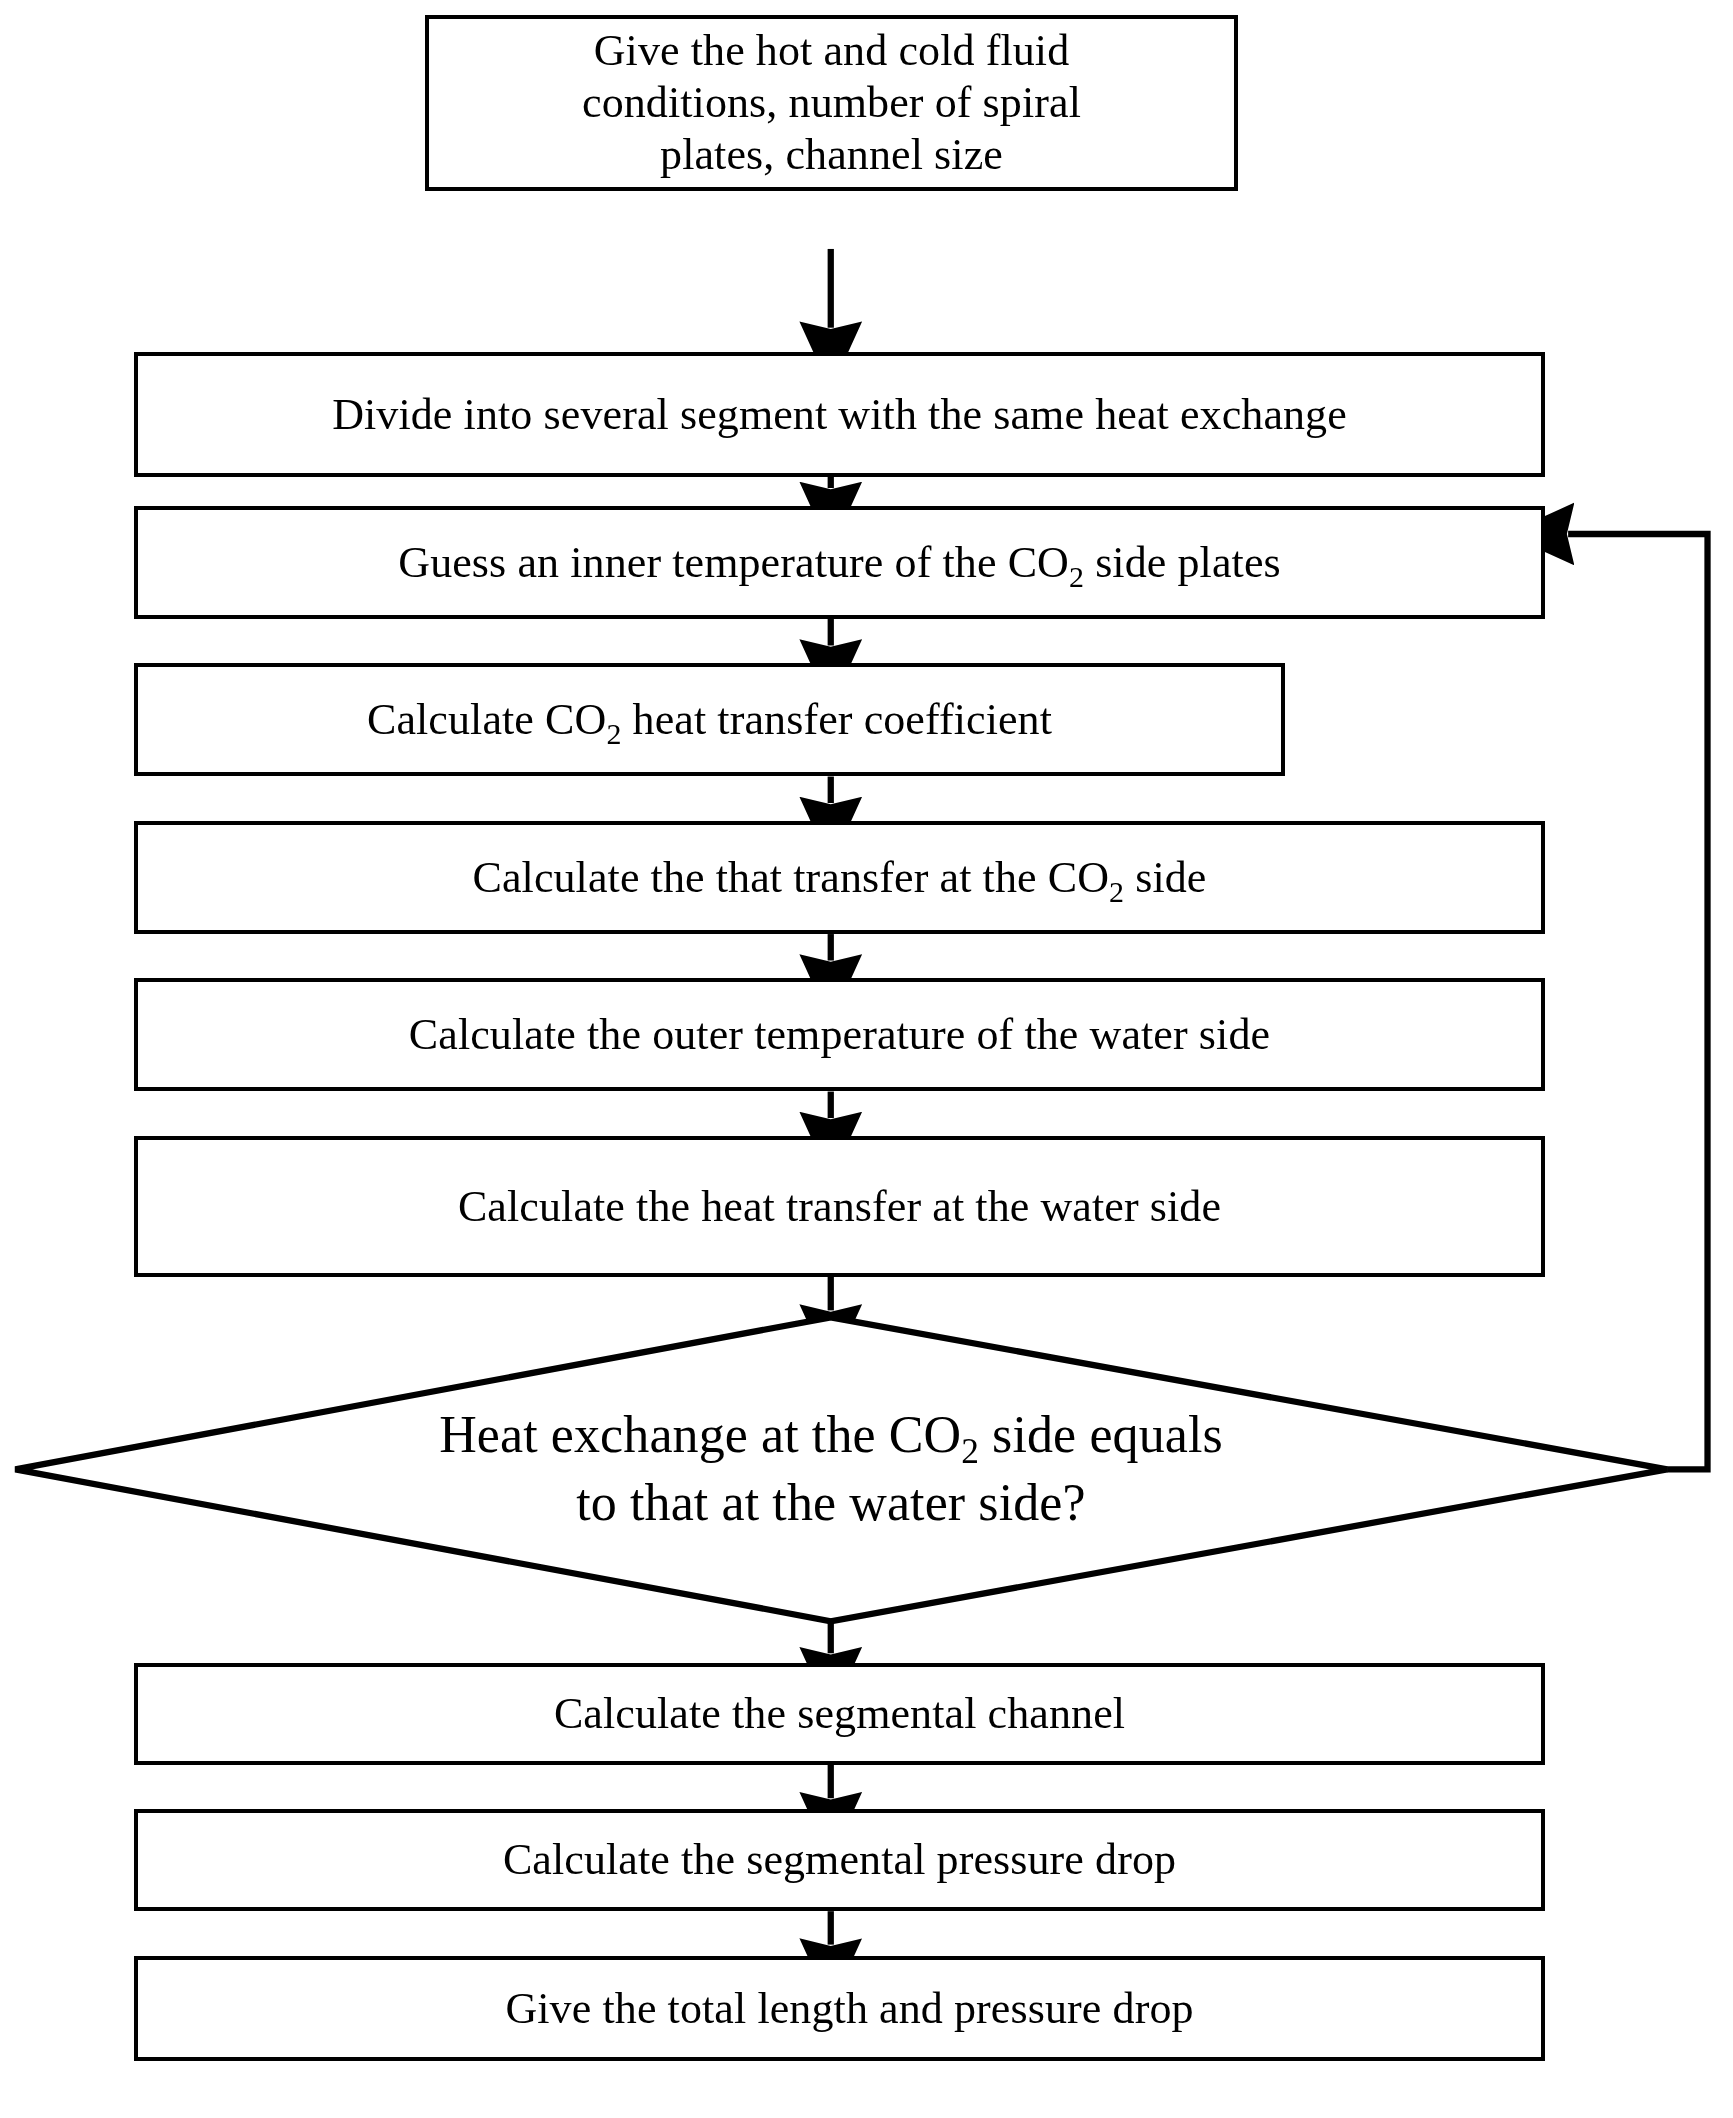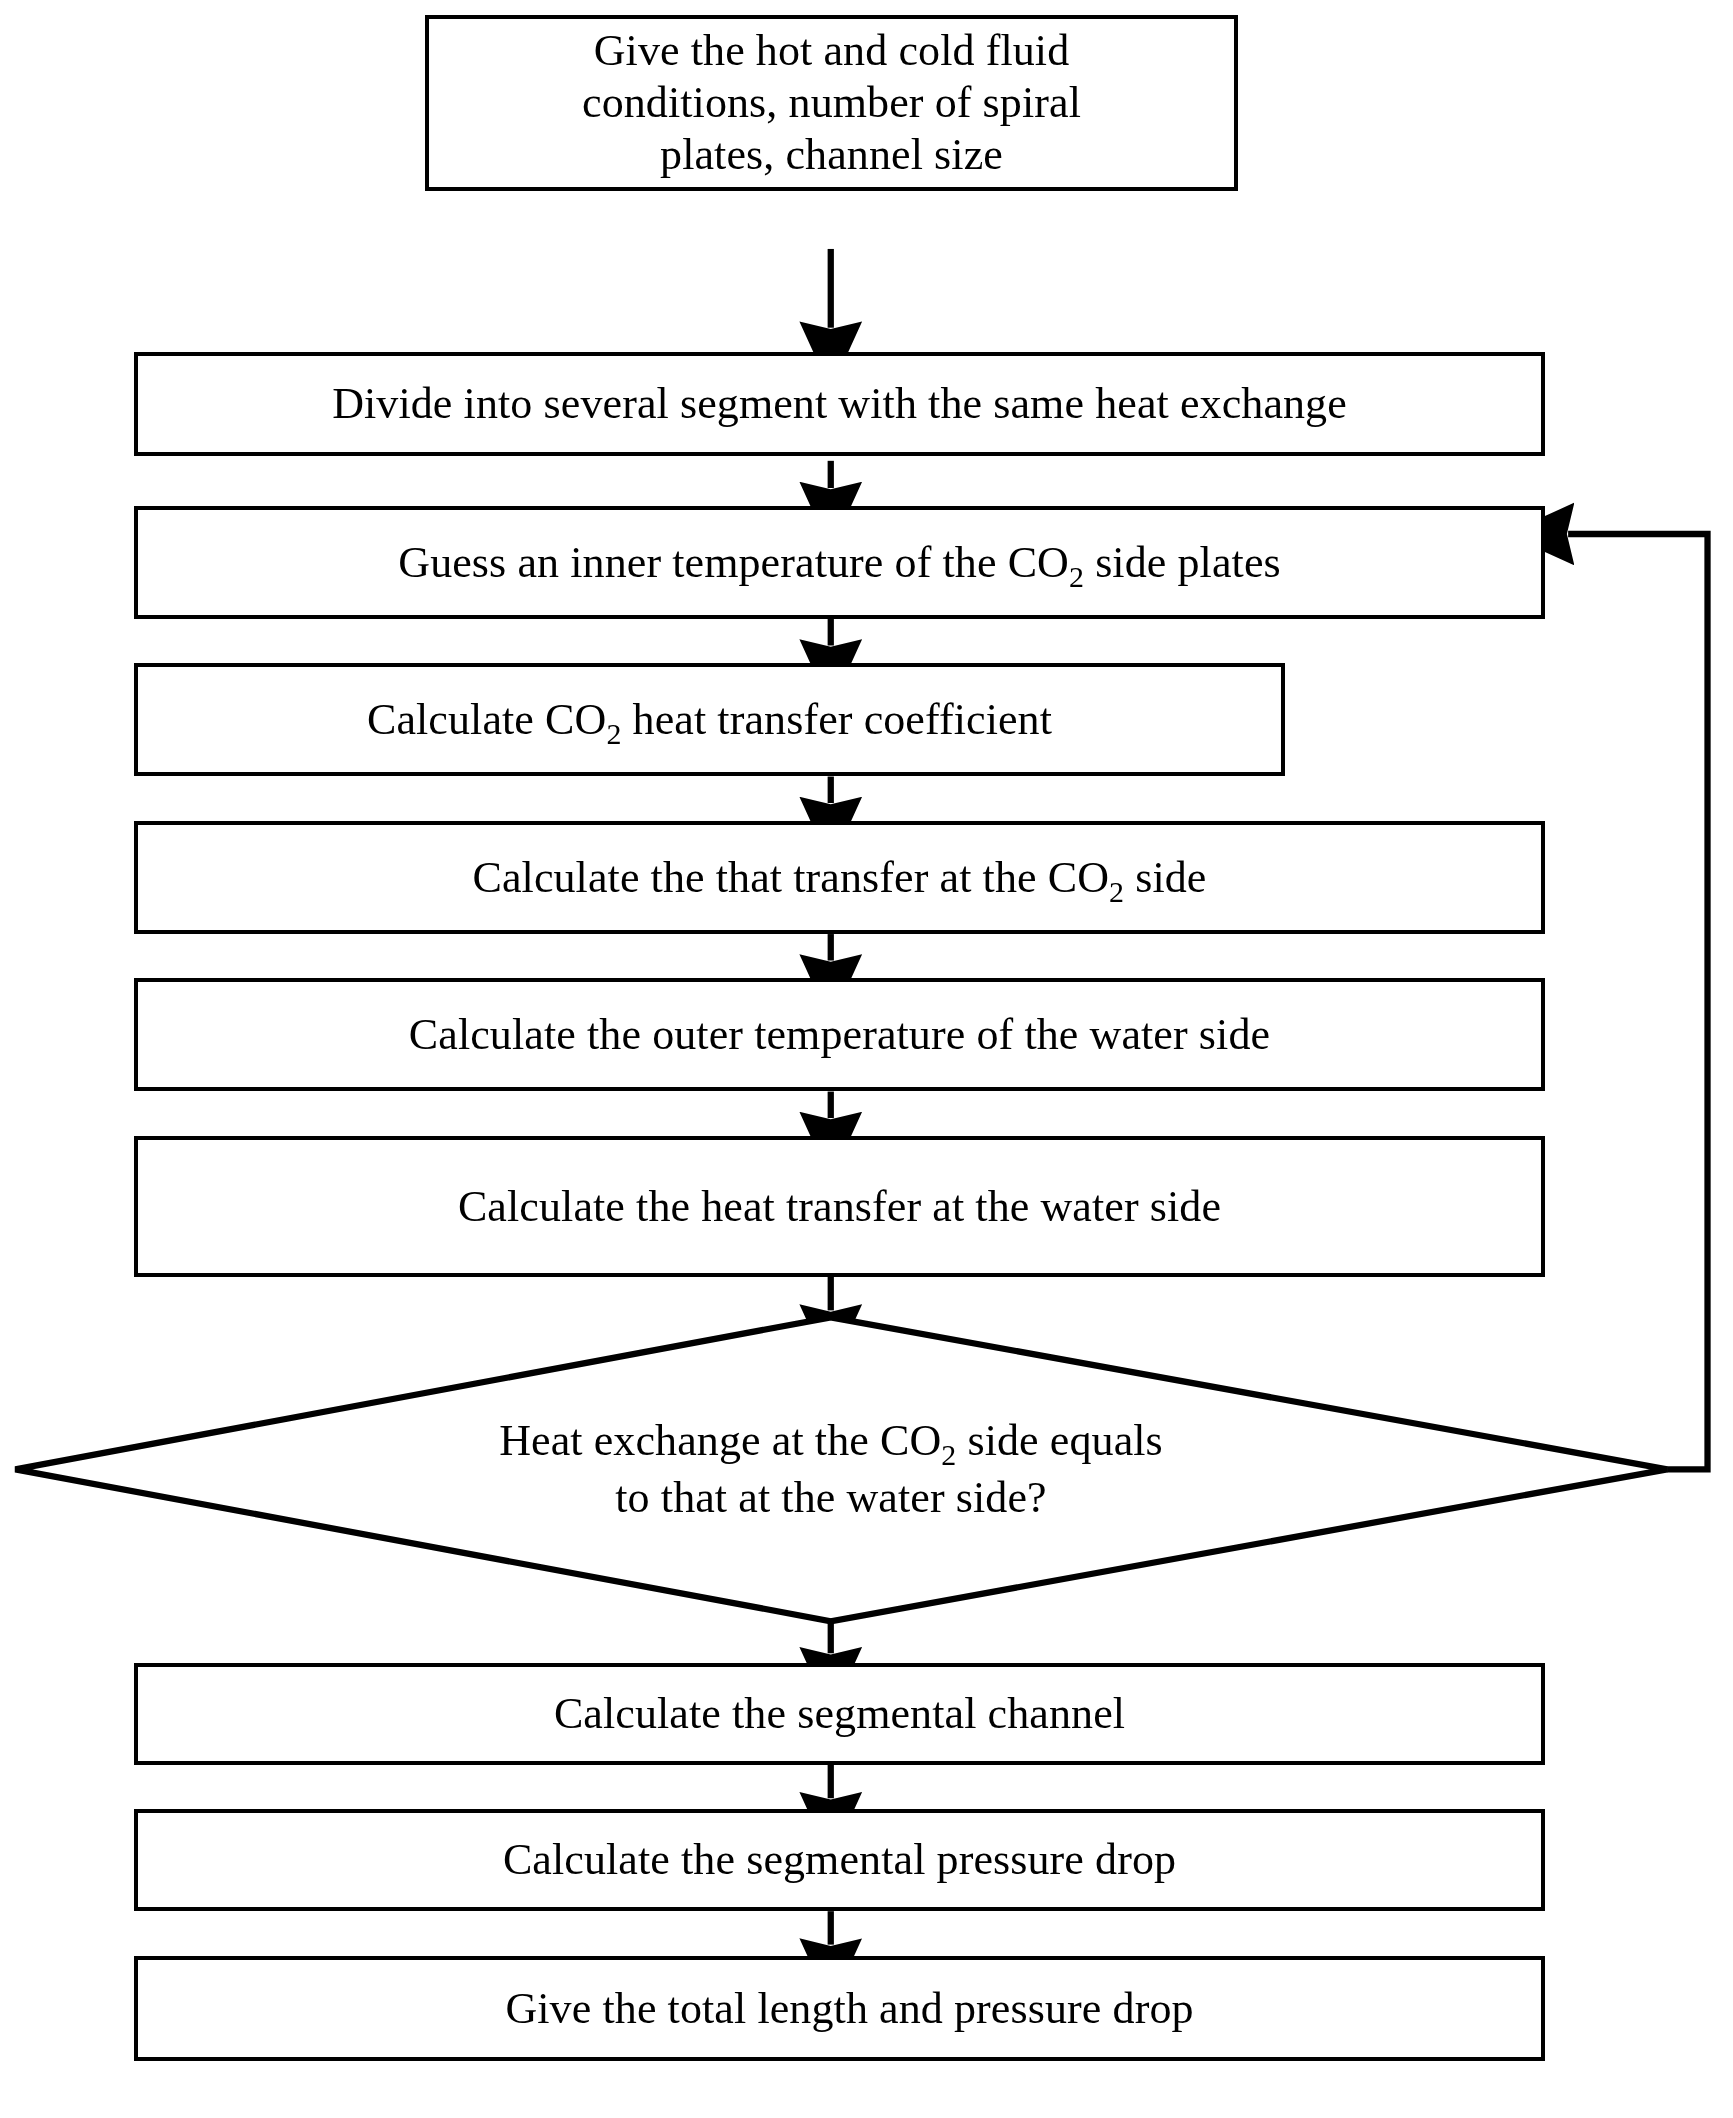--- a/index.html
+++ b/index.html
@@ -45,21 +45,21 @@
   }
   .decision-label {
     position: absolute;
     display: flex;
     align-items: center;
     justify-content: center;
     text-align: center;
     pointer-events: none;
   }
   .decision-label .node-text {
-    font-size: 44px;
+    font-size: 52px;
     line-height: 1.3;
   }
   .sub {
     font-size: 0.68em;
     vertical-align: sub;
     line-height: 0;
   }
 </style>
 </head>
 <body>
@@ -104,21 +104,21 @@
 
     <polygon points="1192,1890 2392,2108 1192,2326 22,2108" fill="#ffffff" stroke="#000000" stroke-width="9"></polygon>
   </svg>
 
   <div class="node-box" style="left:425px; top:15.3px; width:813px; height:176px;">
     <span class="node-text">Give the hot and cold fluid
 conditions, number of spiral
 plates, channel size</span>
   </div>
 
-  <div class="node-box" style="left:134px; top:352px; width:1411px; height:104px;">
+  <div class="node-box" style="left:134px; top:352px; width:1411px; height:125px;">
     <span class="node-text">Divide into several segment with the same heat exchange</span>
   </div>
 
   <div class="node-box" style="left:134px; top:506px; width:1411px; height:113px;">
     <span class="node-text"><span>Guess an inner temperature of the CO</span><span class="sub">2</span><span> side plates</span></span>
   </div>
 
   <div class="node-box" style="left:134px; top:663px; width:1151px; height:113px;align-items:center;">
     <span class="node-text"><span>Calculate CO</span><span class="sub">2</span><span> heat transfer coefficient</span></span>
   </div>

